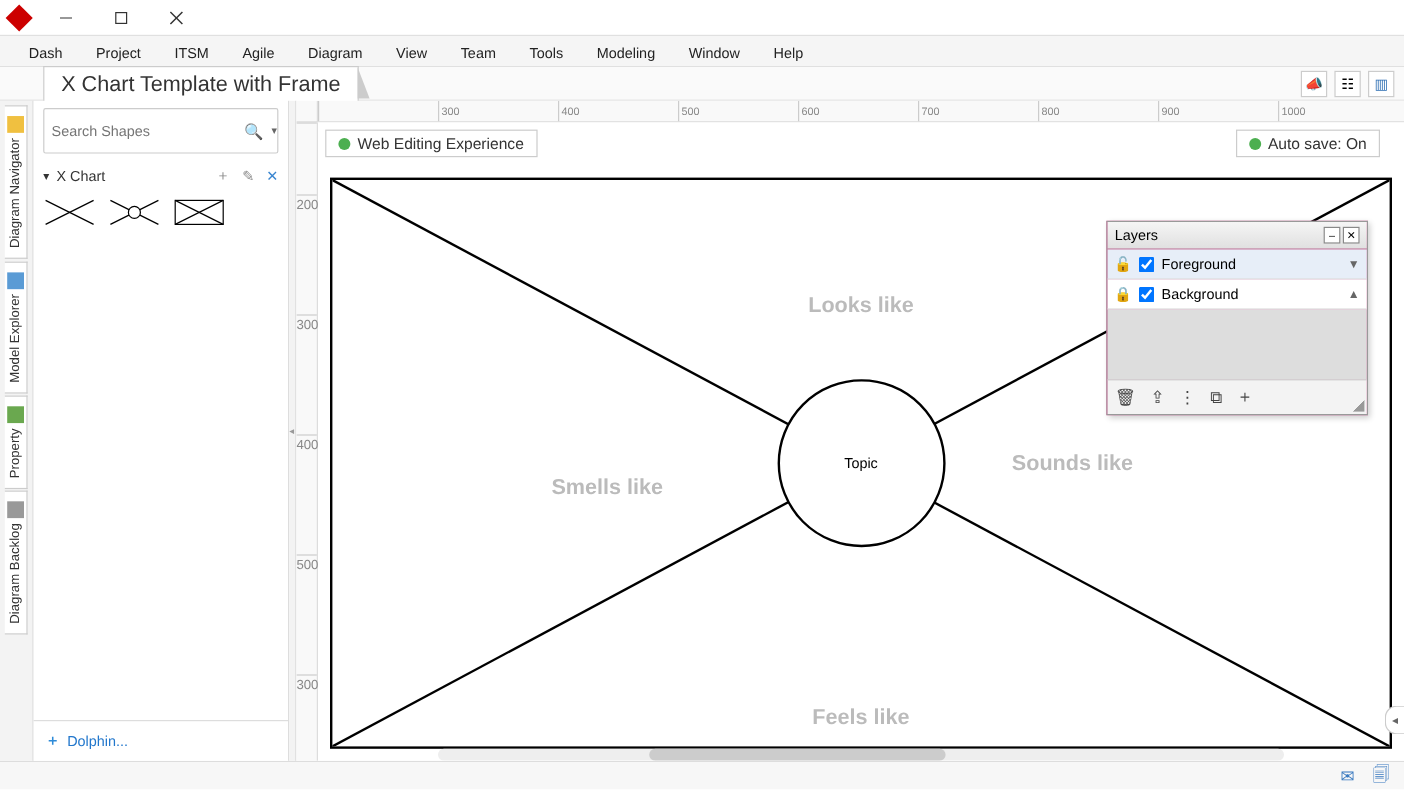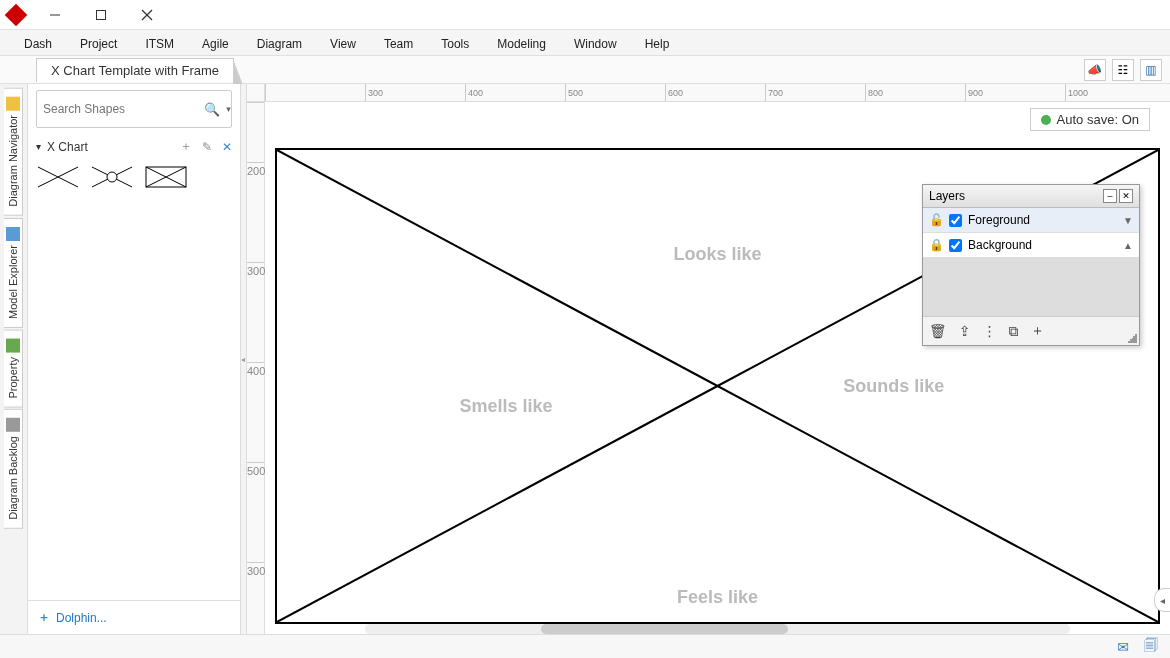--- a/index.html
+++ b/index.html
@@ -12,21 +12,21 @@
   .win-controls { display: flex; gap: 0; }
   .win-btn { width: 46px; height: 30px; display: flex; align-items: center; justify-content: center; cursor: pointer; font-size: 14px;}
 
   
   .menubar { height: 26px; background: #f5f5f5; display: flex; align-items: flex-end; padding: 0 10px; gap: 0; border-bottom: 1px solid #e0e0e0;}
   .menu-item { font-size: 12px; color: #222; padding: 4px 14px; cursor: pointer; }
 
   
   .tabstrip { height: 28px; background: #fafafa; display: flex; align-items: center; padding: 0 8px; border-bottom: 1px solid #e0e0e0;}
   .left-margin { width: 28px; }
-  .tab { background: #fff; border: 1px solid #ccc; border-bottom: none; padding: 4px 14px; font-size: 13px; color: #333; position: relative; margin-left: 0;}
+  .tab { background: #fff; border: 1px solid #ccc; border-bottom: none; padding: 4px 14px; font-size: 18px; color: #333; position: relative; margin-left: 0;}
   .tab::after { content:""; position:absolute; right:-10px; top:0; width:0; height:0; border-top:26px solid transparent; border-left:10px solid #ccc;}
   .tabstrip .right-icons { margin-left: auto; display: flex; gap: 6px; align-items:center;}
   .ticon { width: 22px; height: 22px; display:flex; align-items:center; justify-content:center; border:1px solid #ccc; background:#fff; font-size:12px; cursor:pointer; }
 
   
   .main { display: flex; height: calc(658px - 30px - 26px - 28px - 24px); }
 
   
   .vrail { width: 28px; background: #f3f3f3; border-right: 1px solid #ddd; display:flex; flex-direction:column; align-items:center; padding-top:4px; gap:2px;}
   .vtab { writing-mode: vertical-rl; transform: rotate(180deg); font-size:11px; padding:8px 2px; background:#fff; border:1px solid #ccc; border-right:none; color:#333; cursor:pointer; display:flex; align-items:center; gap:4px;}
@@ -232,36 +232,43 @@
     <div class="ruler-v">
       <div class="vtick" style="height:60px;"></div>
       <div class="vtick">200</div>
       <div class="vtick">300</div>
       <div class="vtick">400</div>
       <div class="vtick">500</div>
       <div class="vtick">300</div>
     </div>
 
     <div class="viewport">
+      <div class="status-chip chip-left">
+        <span class="dot"></span>
+        <span>Web Editing Experience</span>
+      </div>
       <div class="status-chip chip-right">
         <span class="dot"></span>
         <span>Auto save: On</span>
       </div>
 
       <div class="diagram-frame">
         <svg width="100%" height="100%" style="position:absolute; inset:0;">
           <line x1="0" y1="0" x2="50%" y2="50%" stroke="#000" stroke-width="2"></line>
           <line x1="100%" y1="0" x2="50%" y2="50%" stroke="#000" stroke-width="2"></line>
           <line x1="0" y1="100%" x2="50%" y2="50%" stroke="#000" stroke-width="2"></line>
           <line x1="100%" y1="100%" x2="50%" y2="50%" stroke="#000" stroke-width="2"></line>
         </svg>
         <div class="faded-label" style="top:20%; left:50%; transform:translateX(-50%);">Looks like</div>
         <div class="faded-label" style="top:50%; left:26%; transform:translate(-50%,-50%);margin-top:20px;">Smells like</div>
         <div class="faded-label" style="top:50%; left:70%; transform:translate(-50%,-50%);">Sounds like</div>
         <div class="faded-label" style="bottom:3%; left:50%; transform:translateX(-50%);">Feels like</div>
+        <div class="topic-circle" style="top:50%; left:50%; transform:translate(-50%,-50%);">
+          <span>Topic</span>
+        </div>
       </div>
 
       <div class="layers-panel">
         <div class="layers-title">
           <span class="tname">Layers</span>
           <span class="tbtn">–</span>
           <span class="tbtn">✕</span>
         </div>
         <div class="layer-row sel">
           <span class="lock">🔓</span>

